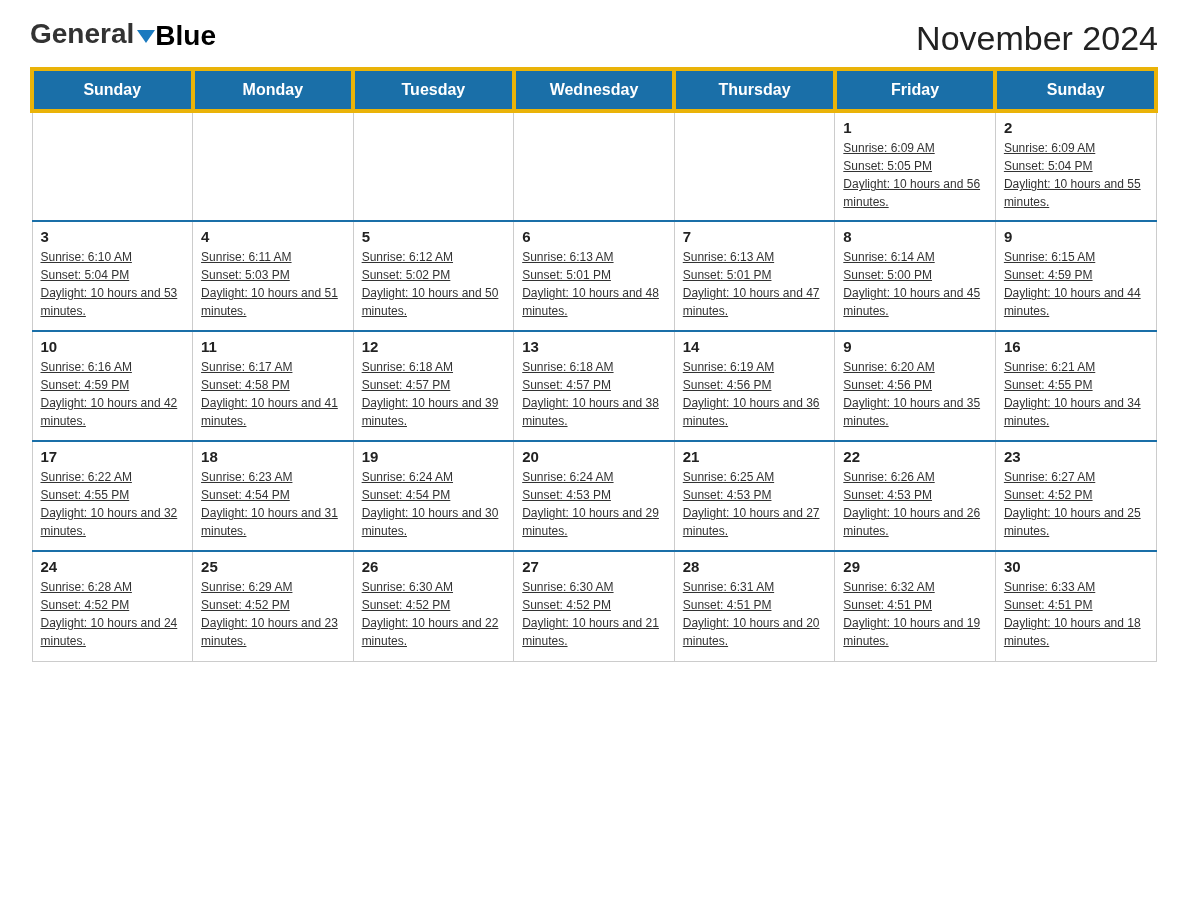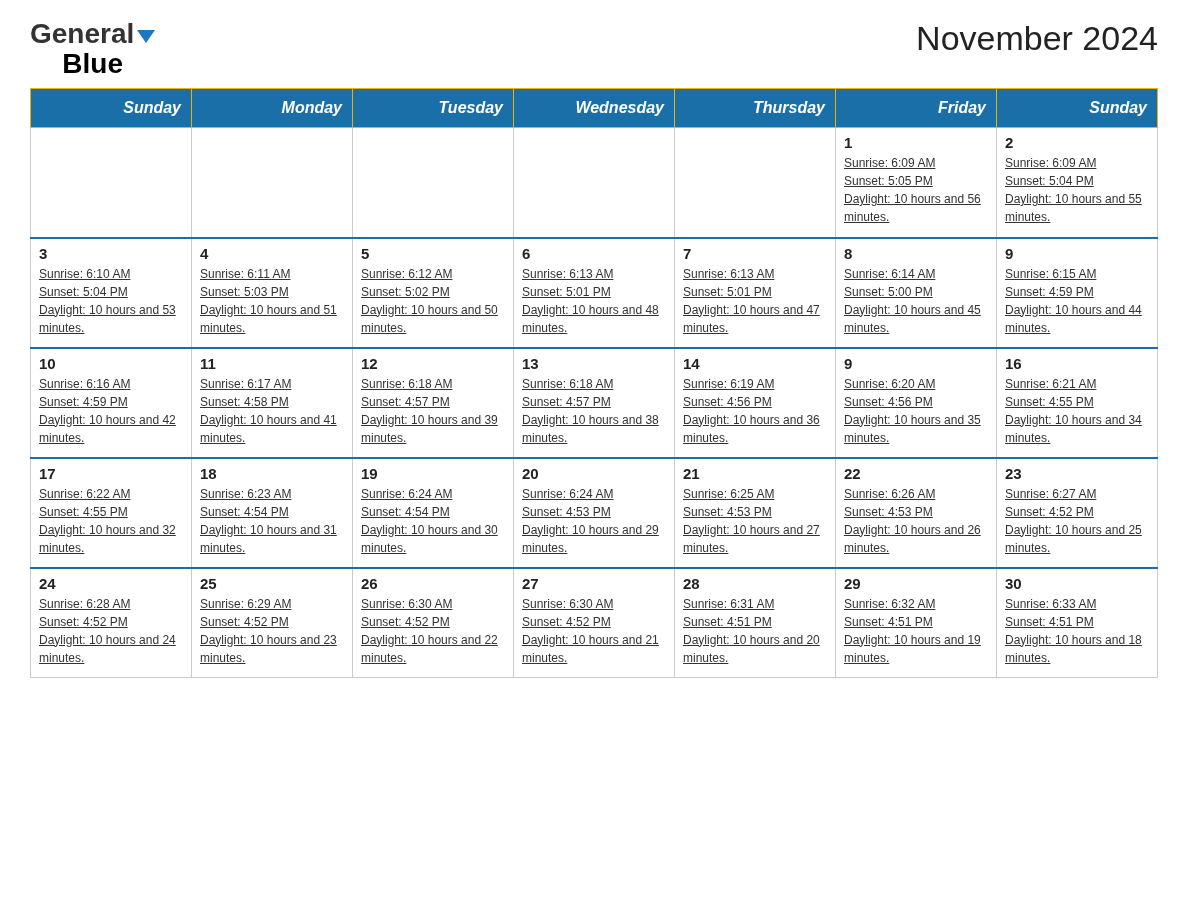--- a/index.html
+++ b/index.html
@@ -11,22 +11,21 @@
       min-height: 918px;
     }
     .header-area {
       display: flex;
       justify-content: space-between;
       align-items: flex-start;
       margin-bottom: 10px;
     }
     .logo-area {
       display: flex;
-      flex-direction: column;
-      align-items: center;
+      align-items: flex-start;
     }
     .logo-text {
       font-size: 28px;
       font-weight: bold;
       color: #333;
       line-height: 1;
     }
     .logo-blue-line {
       color: #000000;
       font-size: 28px;
@@ -49,26 +48,25 @@
       margin-top: 4px;
     }
     .calendar-table {
       width: 100%;
       border-collapse: collapse;
       margin-top: 10px;
     }
     .calendar-table th {
       background-color: #1a6fa8;
       color: #fff;
-      text-align: right;
+      text-align: center;
       padding: 10px 10px;
       font-size: 16px;
       font-weight: bold;
-      border: 1px solid #eab308;
-      font-style: italic;
+      border: 4px solid #eab308;
     }
     .calendar-table td {
       border: 1px solid #ccc;
       vertical-align: top;
       padding: 6px 8px;
       width: 14.28%;
       height: 110px;
     }
     .day-number {
       font-size: 15px;

